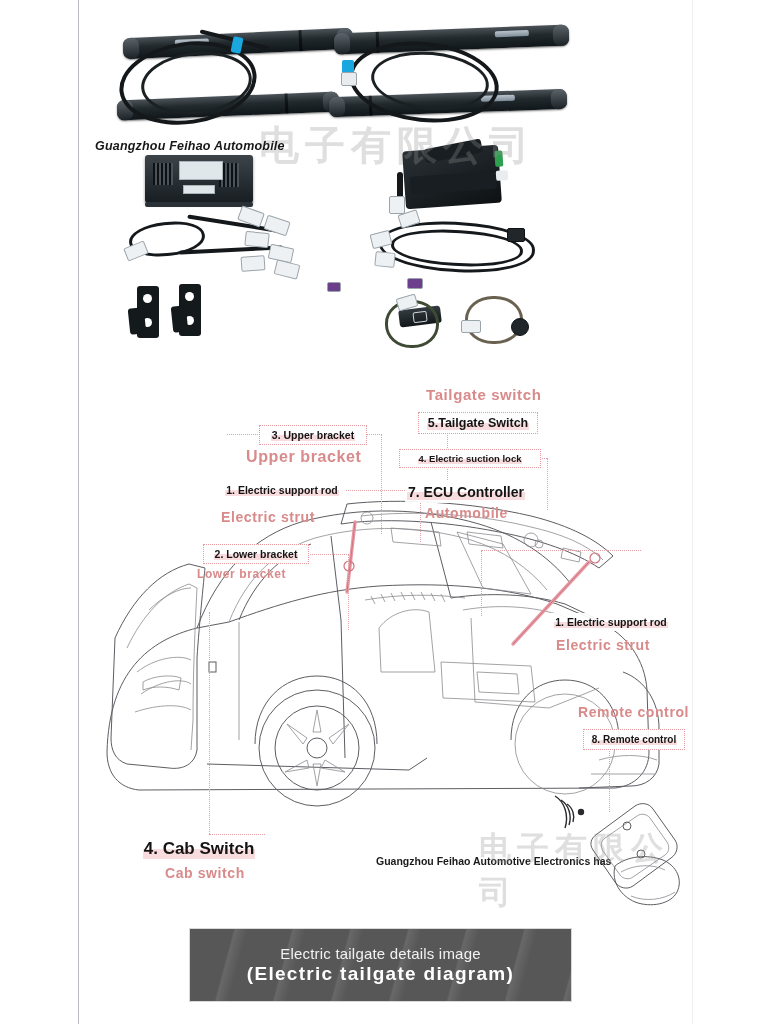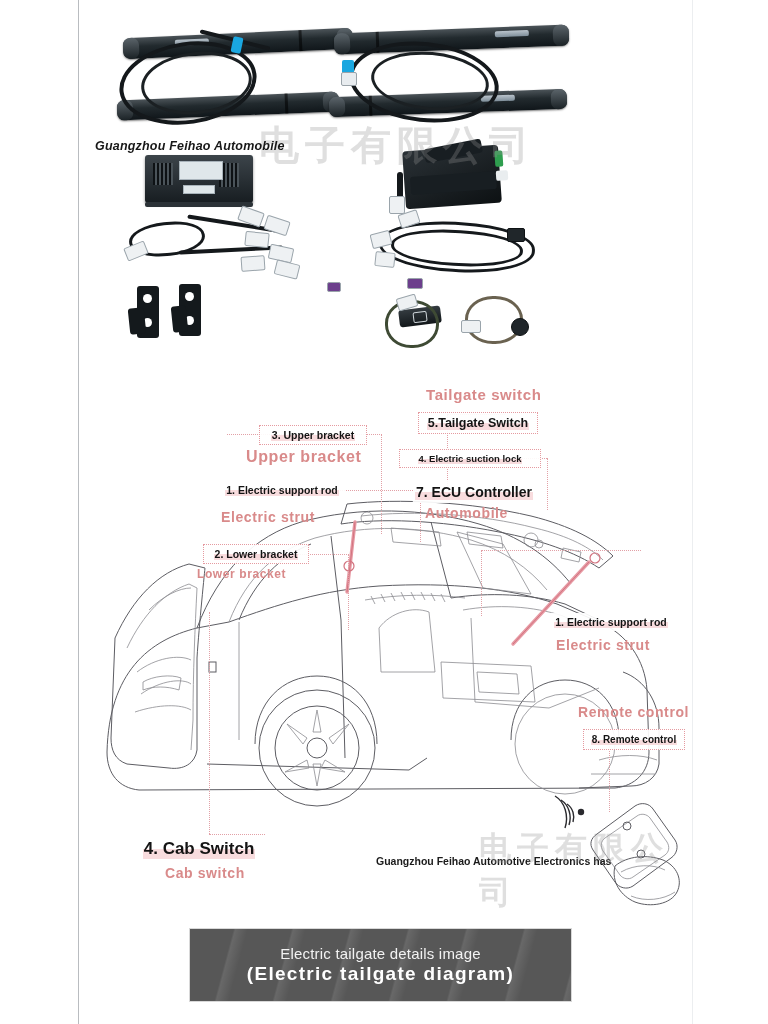--- a/index.html
+++ b/index.html
@@ -349,21 +349,21 @@
     <div class="tagbox" style="left:140px;top:109px;width:126px;height:18px;font-size:10.5px;border:none;">
       <span class="hl">1. Electric support rod</span>
     </div>
     <div class="pinklabel" style="left:142px;top:137px;font-size:14px;">Electric strut</div>
 
     <div class="tagbox" style="left:124px;top:172px;width:104px;height:18px;font-size:10.5px;">
       <span class="hl">2. Lower bracket</span>
     </div>
     <div class="pinklabel" style="left:118px;top:195px;font-size:12px;">Lower bracket</div>
 
-    <div class="tagbox" style="left:334px;top:109px;width:122px;height:22px;font-size:14px;border:none;">
+    <div class="tagbox" style="left:326px;top:109px;width:122px;height:22px;font-size:14px;border:none;">
       <span class="hl">7. ECU Controller</span>
     </div>
     <div class="pinklabel" style="left:346px;top:133px;font-size:14px;">Automobile</div>
 
     <div class="tagbox" style="left:468px;top:241px;width:128px;height:18px;font-size:10.5px;border:none;">
       <span class="hl">1. Electric support rod</span>
     </div>
     <div class="pinklabel" style="left:477px;top:265px;font-size:14px;">Electric strut</div>
 
     <div class="pinklabel" style="left:499px;top:332px;font-size:14px;">Remote control</div>

